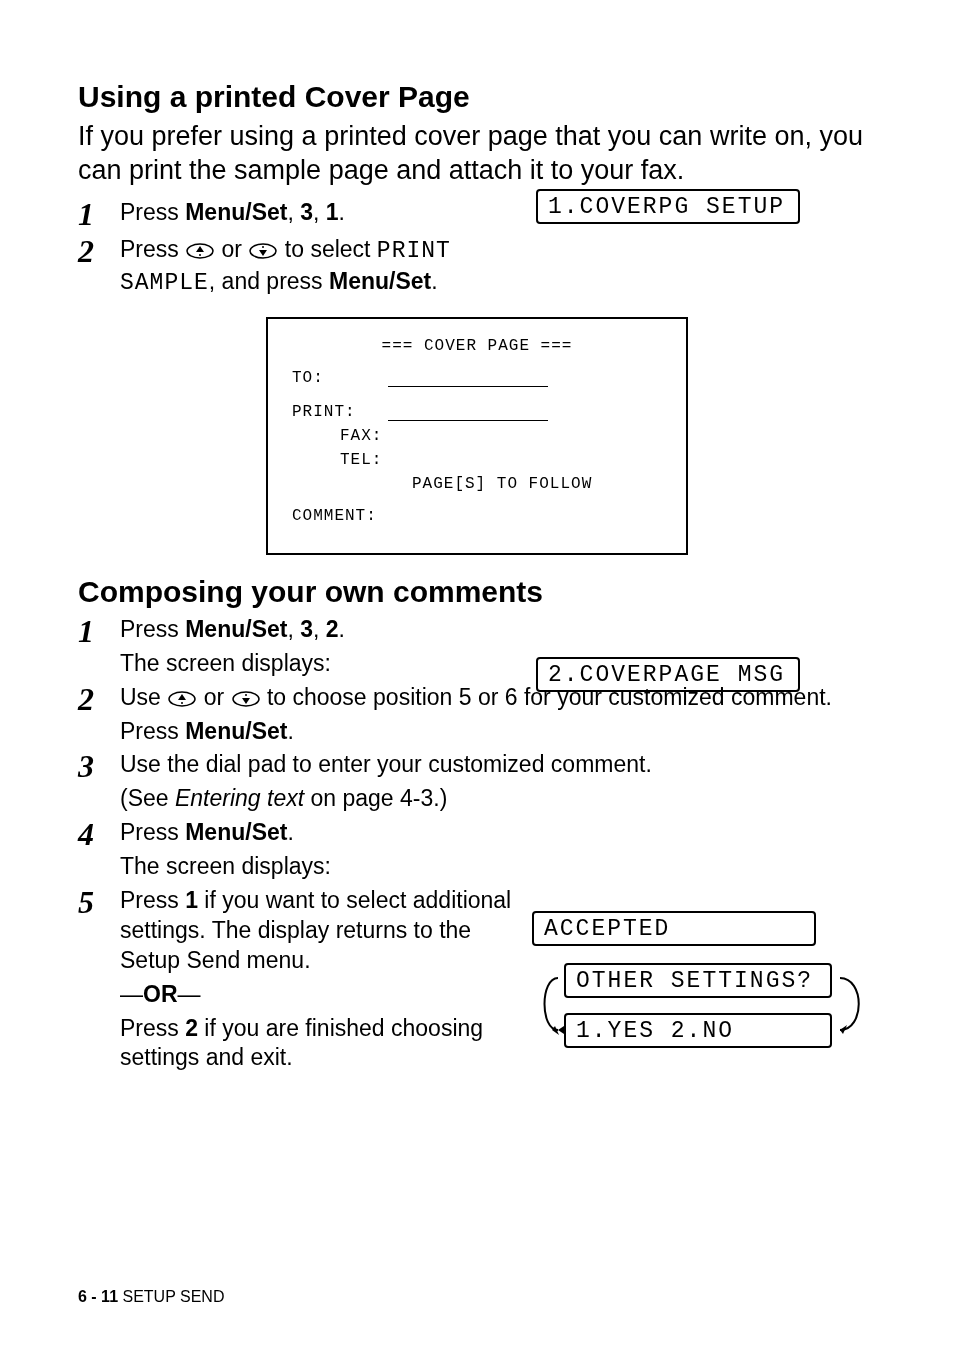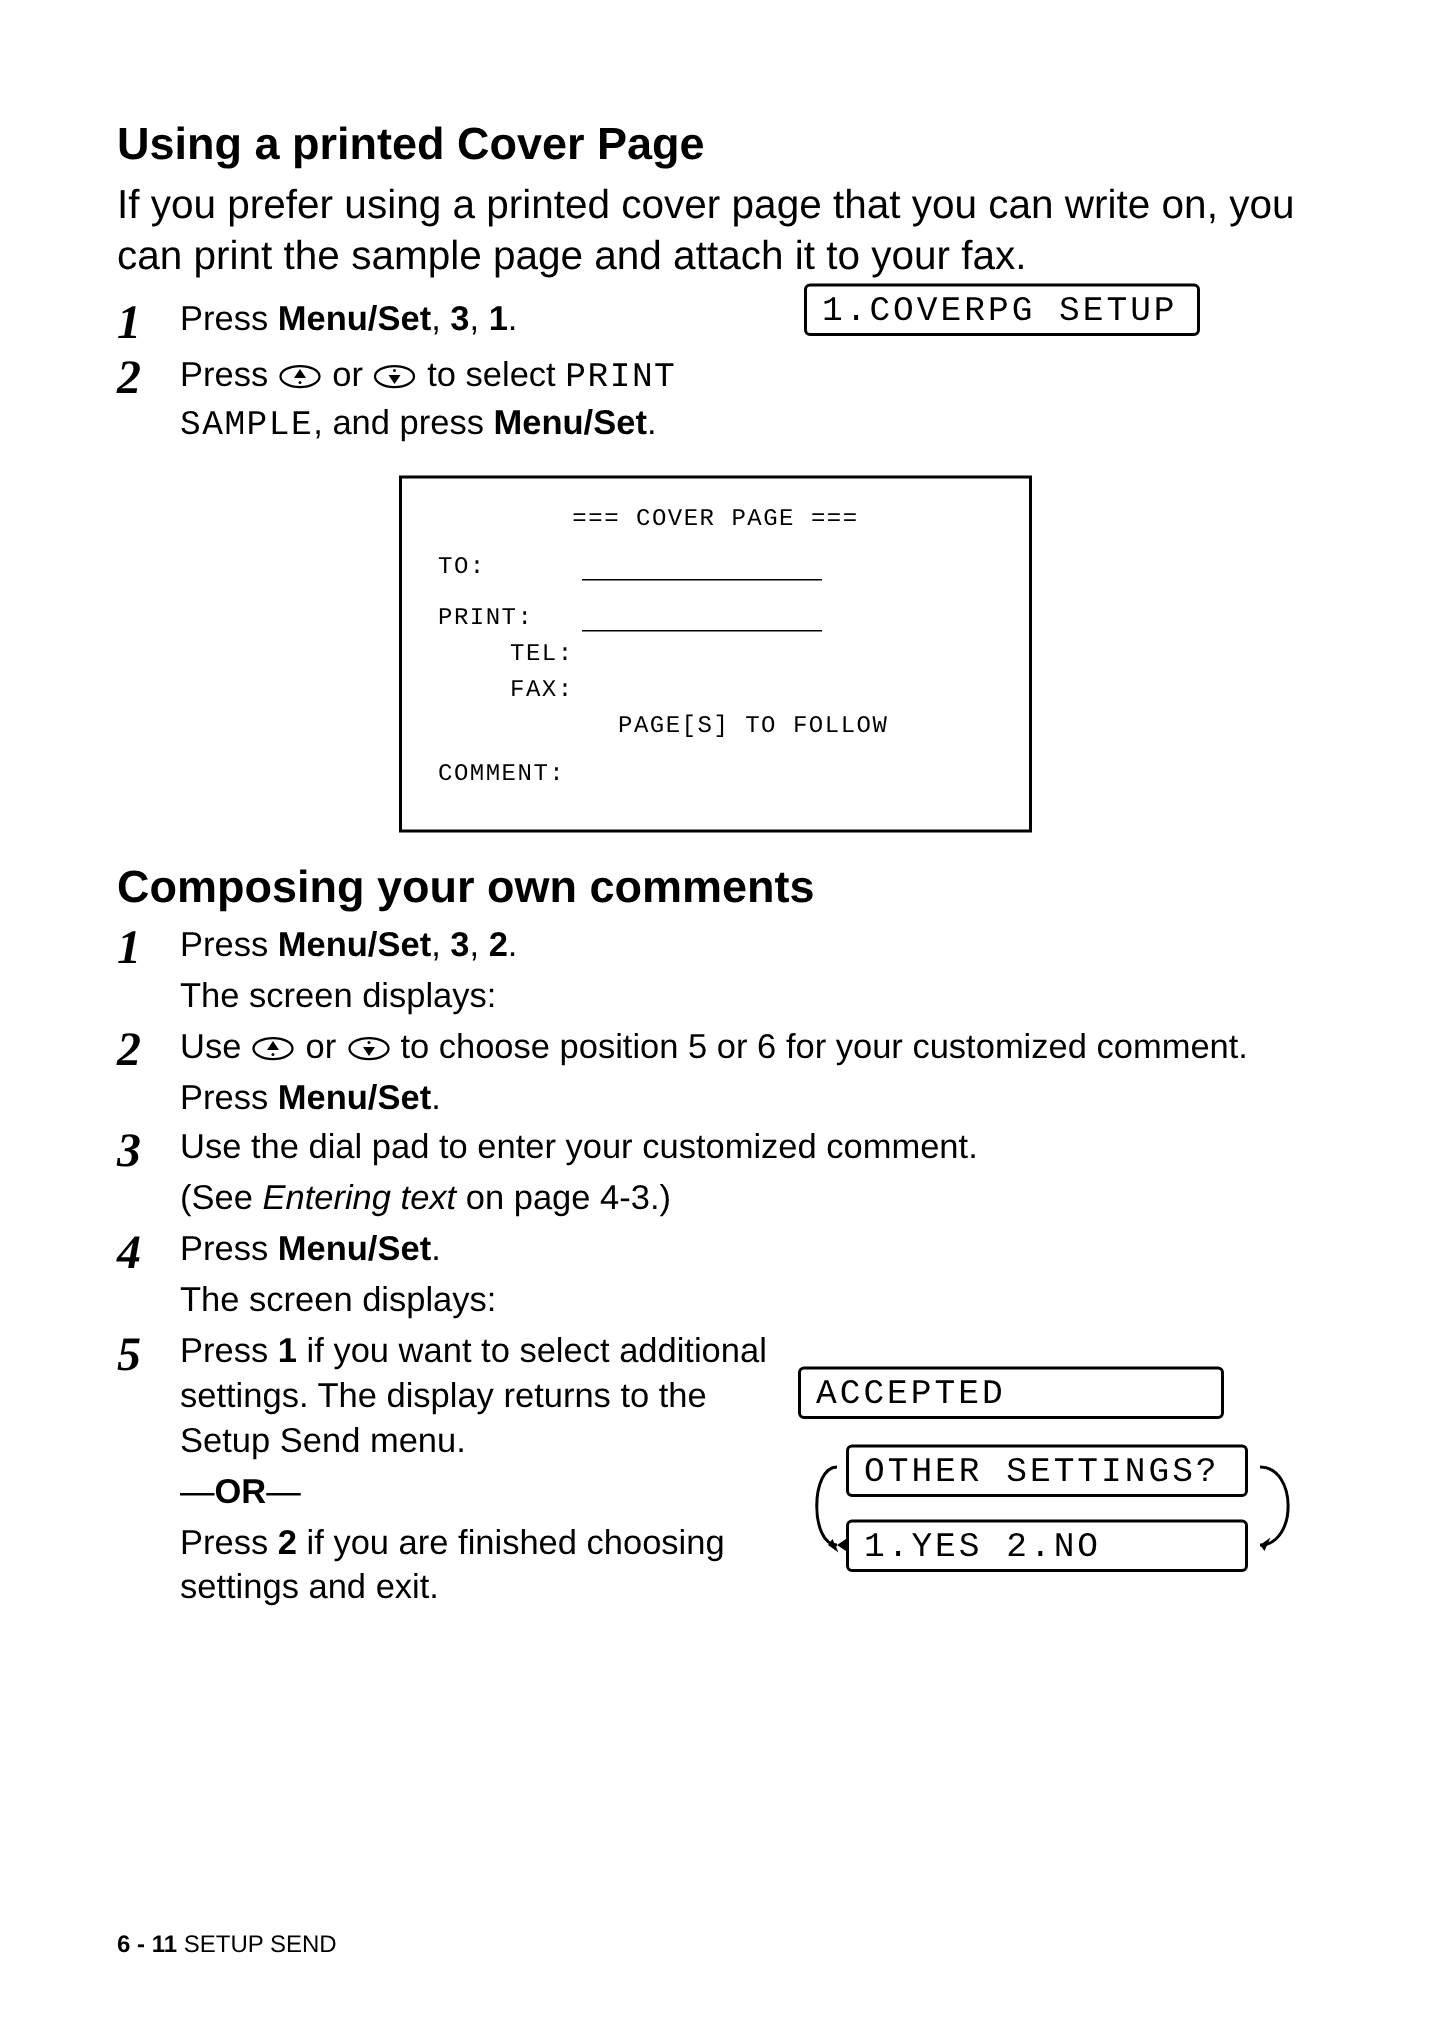--- a/index.html
+++ b/index.html
@@ -180,24 +180,24 @@
     <div class="cover-row">
         <span class="cover-label">TO:</span>
         <span class="cover-line"></span>
       </div>
     <div style="height:10px"></div>
     <div class="cover-row">
         <span class="cover-label">PRINT:</span>
         <span class="cover-line"></span>
       </div>
     <div class="cover-row cover-indent">
+        <span>FAX:</span>
+      </div>
+    <div class="cover-row cover-indent">
         <span>TEL:</span>
-      </div>
-    <div class="cover-row cover-indent">
-        <span>FAX:</span>
       </div>
     <div class="cover-follow">PAGE[S] TO FOLLOW</div>
     <div class="cover-row">
         <span>COMMENT:</span>
       </div>
   </div>
 
   <div class="h2">Composing your own comments</div>
 
   <ol class="steps">
@@ -248,20 +248,21 @@
     <li>
       <span class="stepnum">5</span>
       <span class="stepbody" style="max-width:400px">
         <span>Press </span><span class="bold">1</span><span> if you want to select additional settings. The display returns to the Setup Send menu.</span>
         <div class="sub"><span>—</span><span class="bold">OR</span><span>—</span></div>
         <div class="sub"><span>Press </span><span class="bold">2</span><span> if you are finished choosing settings and exit.</span></div>
       </span>
     </li>
   </ol>
 
+  <div id="lcd2-wrap"><span class="lcd">2.COVERPAGE MSG</span></div>
 
   <div id="lcd-accepted-wrap"><span class="lcd" style="min-width:260px">ACCEPTED</span></div>
   <div id="lcd-other-wrap"><span class="lcd" style="min-width:244px">OTHER SETTINGS?</span></div>
   <div id="lcd-yesno-wrap"><span class="lcd" style="min-width:244px">1.YES 2.NO</span></div>
 
   <svg id="loop-arrow">
 
     <path d="M300 18 C 325 18, 325 70, 300 70" fill="none" stroke="#000" stroke-width="2"></path>
     <path d="M300 70 L307 65 L303 74 Z" fill="#000"></path>
 

